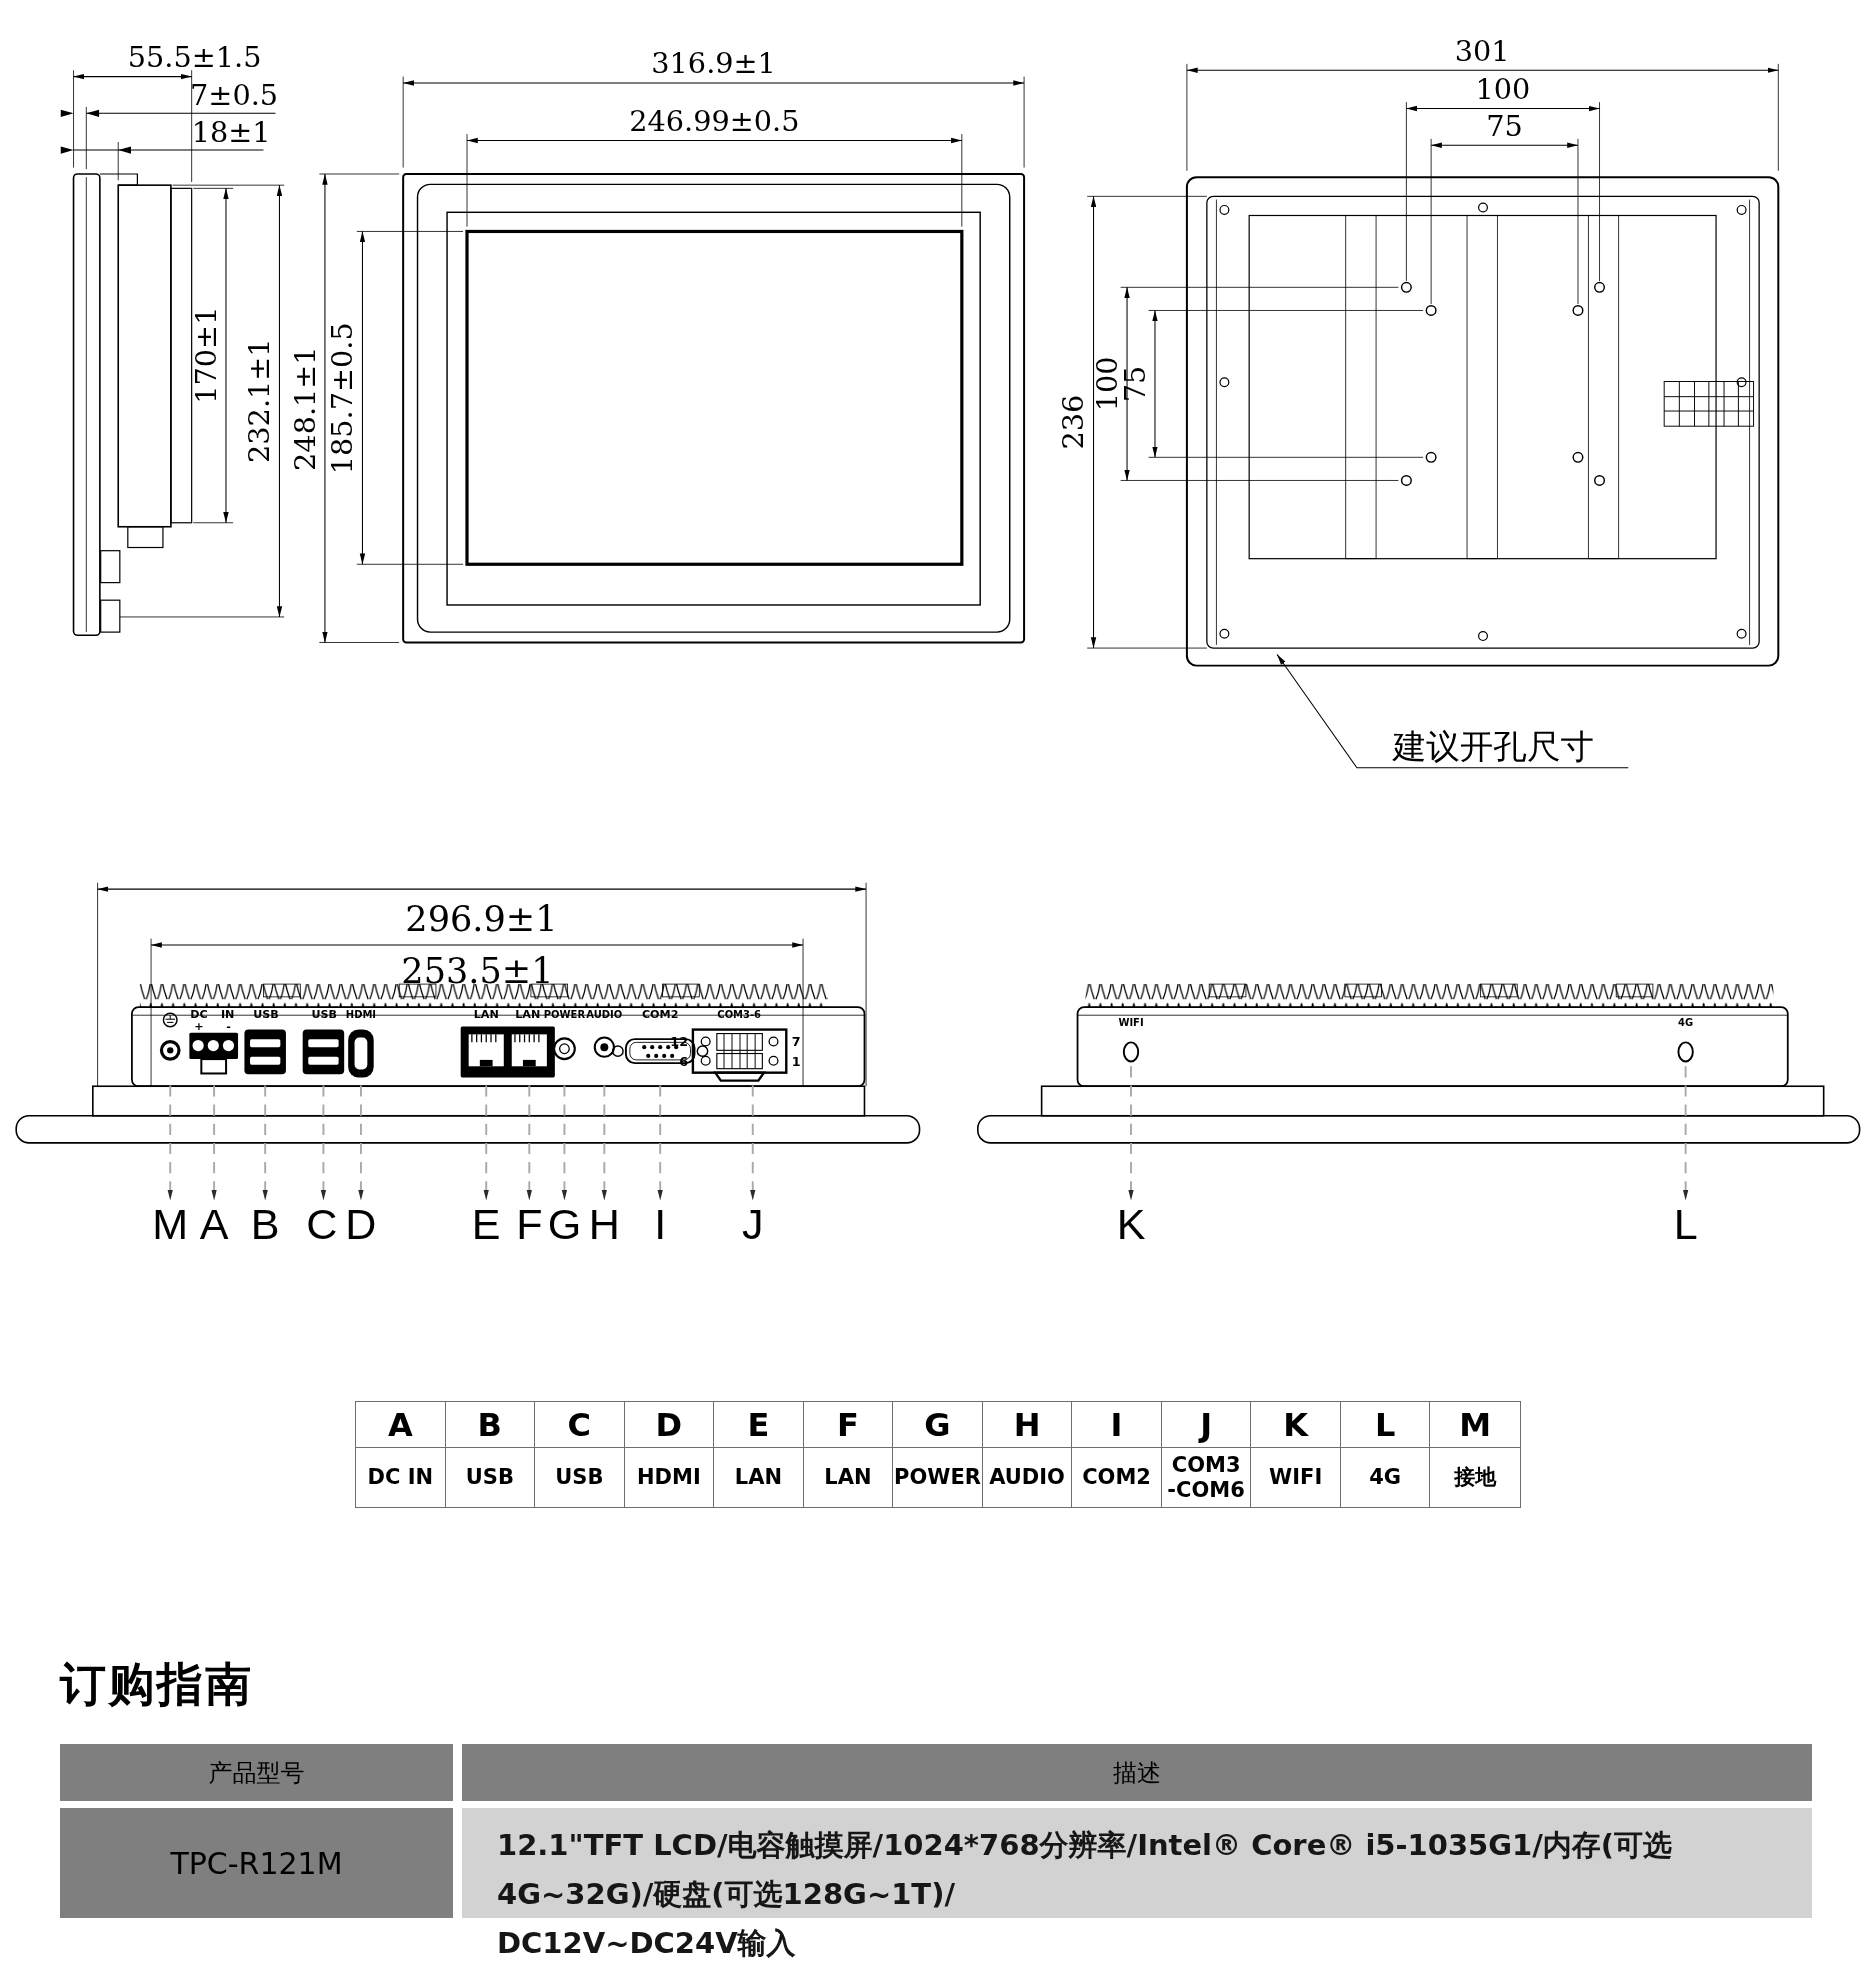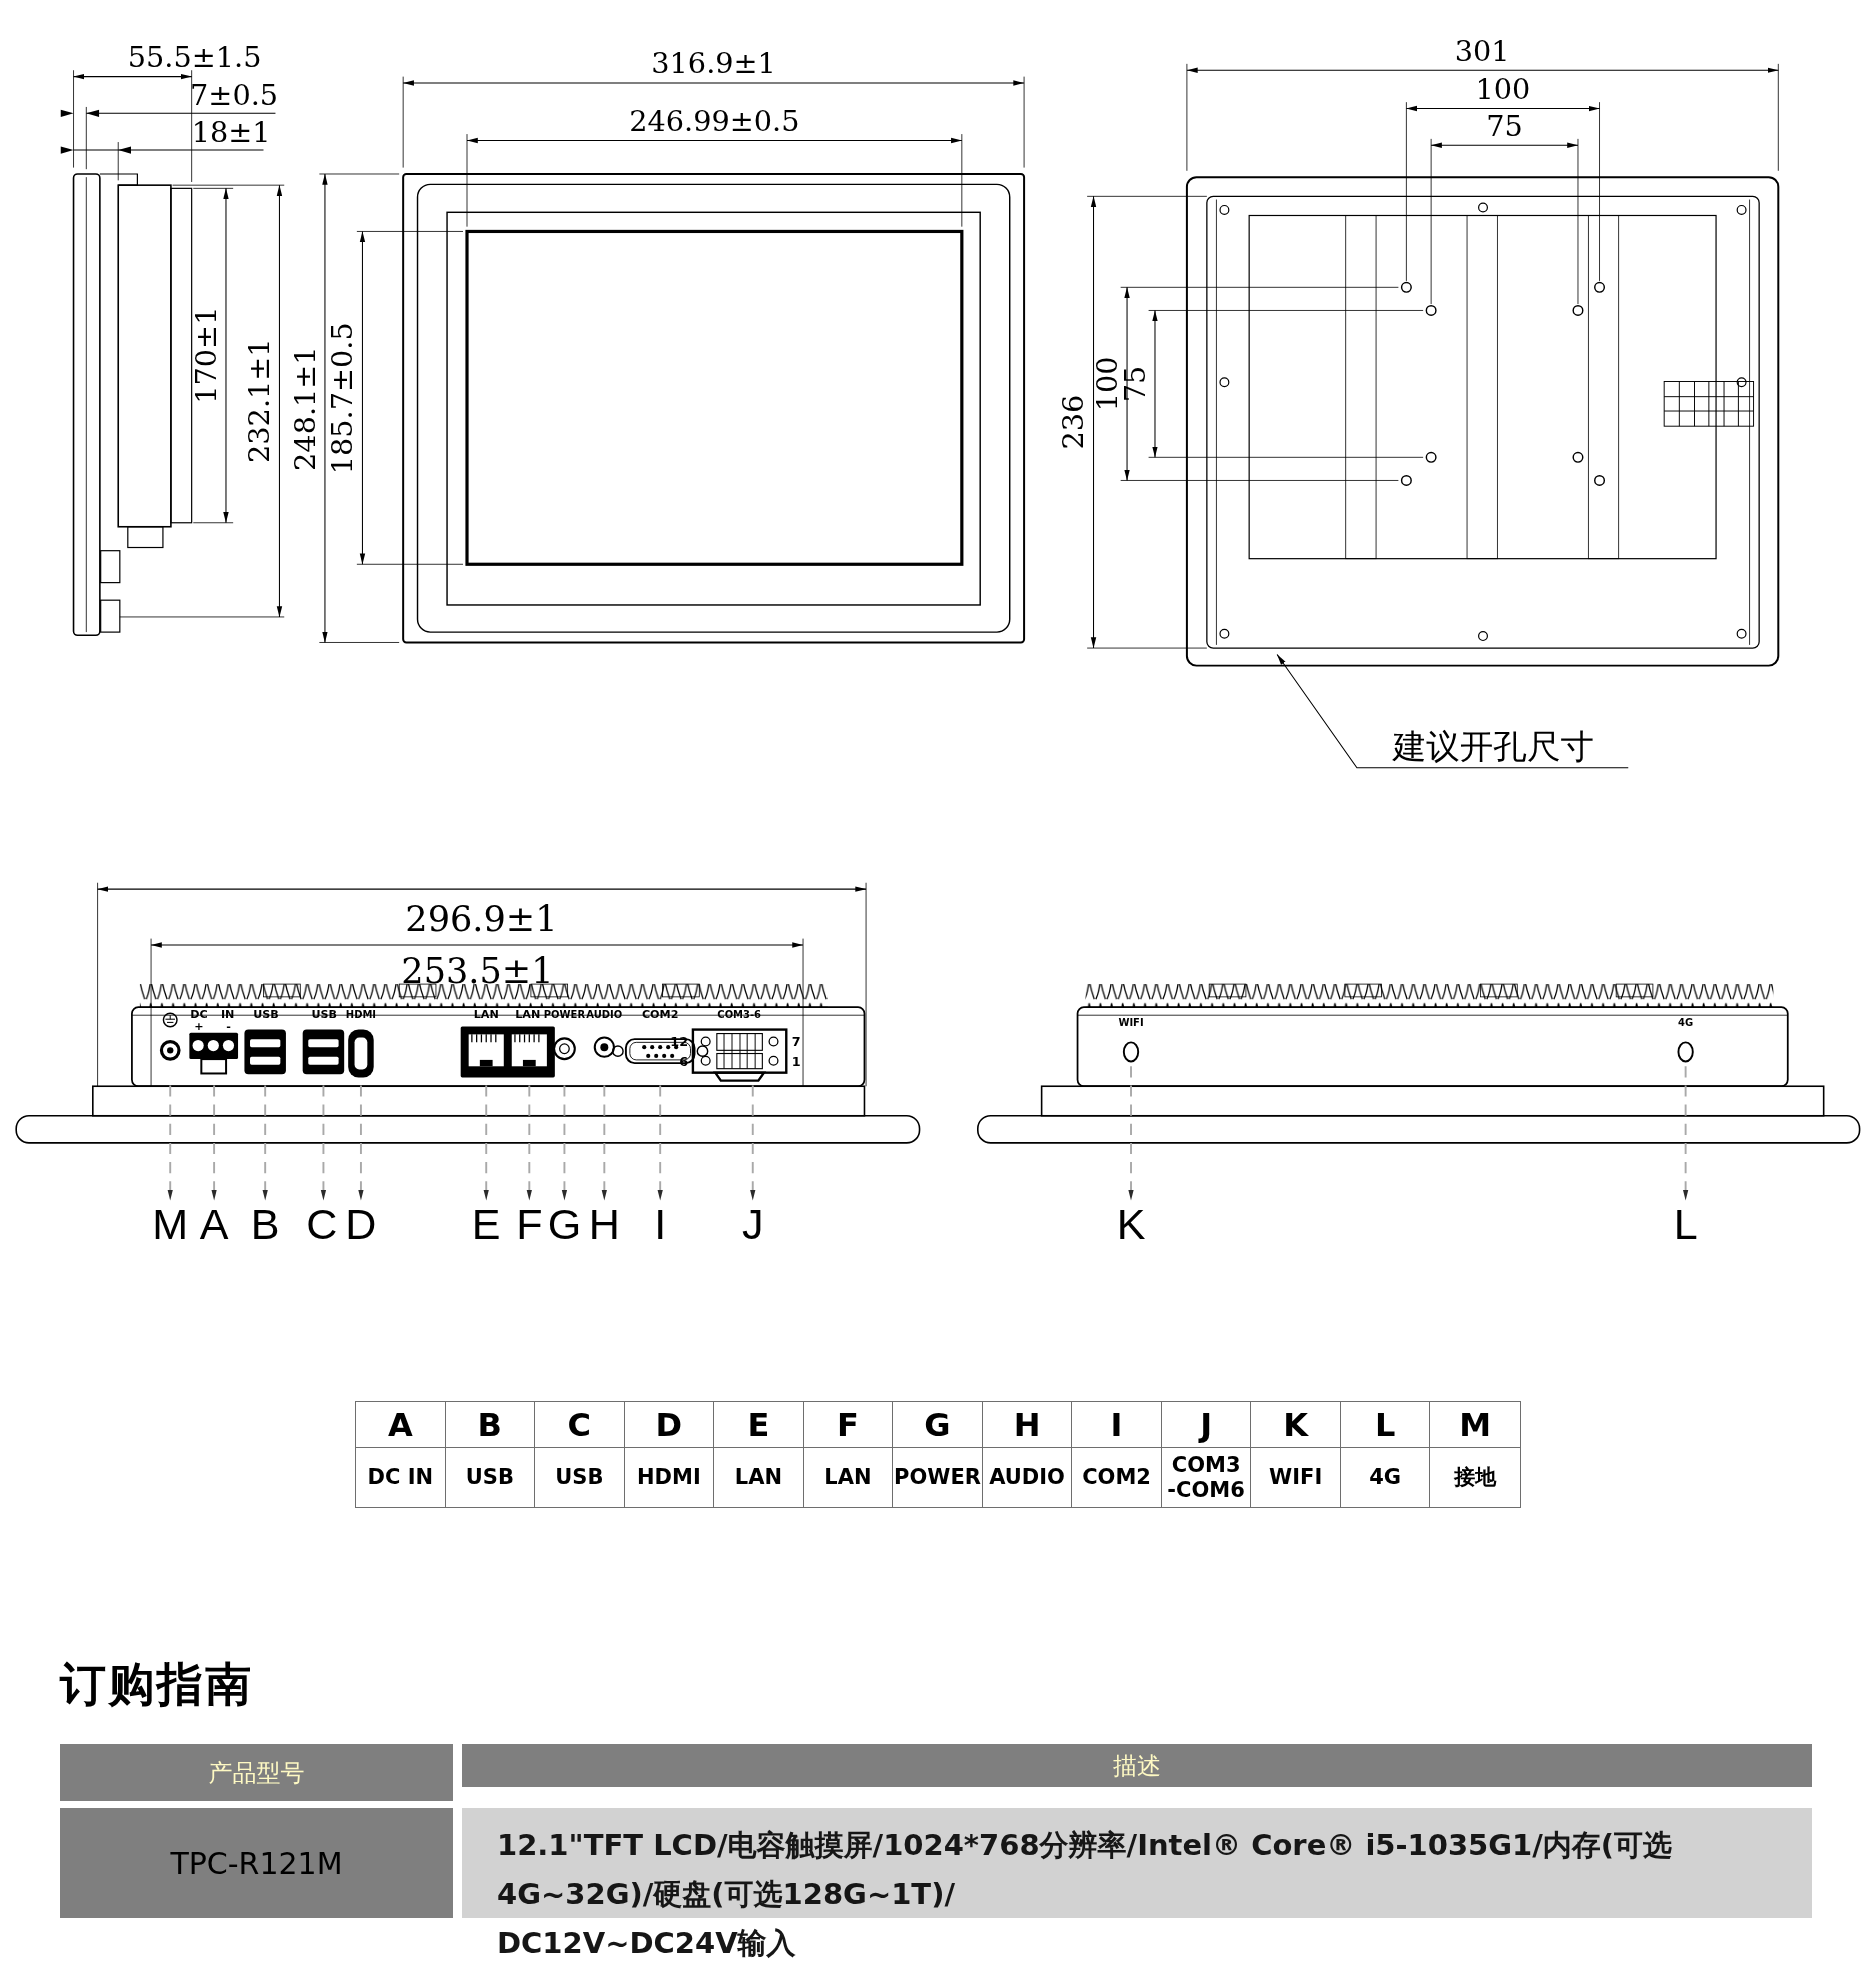--- a/index.html
+++ b/index.html
@@ -24,21 +24,21 @@
           grid-template-columns:repeat(13,1fr);border:1.6px solid #6e6e6e;background:#fff;}
   .legend .c{border-right:1.6px solid #6e6e6e;border-bottom:1.6px solid #6e6e6e;
              display:flex;align-items:center;justify-content:center;text-align:center;}
   .legend .c:nth-child(13n){border-right:none;}
   .legend .hk{height:45px;font-size:32px;font-weight:bold;}
   .legend .hv{height:59px;font-size:21px;font-weight:bold;white-space:pre-line;line-height:1.15;border-bottom:none;}
 
   
   .order-title{position:absolute;left:60px;top:1654px;font-size:46px;font-weight:bold;letter-spacing:2.4px;font-family:Liberation Mono, monospace;}
   .ocell{position:absolute;display:flex;align-items:center;justify-content:center;}
-  .ohead{background:#7f7f7f;color:#fef9c3;font-size:24px;}
+  .ohead{background:#7f7f7f;color:#000000;font-size:24px;}
   .omodel{background:#7f7f7f;color:#000000;font-size:30px;}
   .odesc{background:#d2d2d2;color:#161616;font-size:29px;font-weight:bold;
          justify-content:flex-start;align-items:flex-start;}
   .odesc .txt{padding:12.8px 24px 0 35px;white-space:pre-line;line-height:49px;}
 </style>
 </head>
 <body>
 
 <div class="page">
 
@@ -440,21 +440,21 @@
   <div class="c hv">COM3
 -COM6</div>
   <div class="c hv">WIFI</div>
   <div class="c hv">4G</div>
   <div class="c hv">接地</div>
 </div>
 
 <div class="order-title">订购指南</div>
 
 <div class="ocell ohead" style="left:60px;top:1744px;width:393px;height:57px;">产品型号</div>
-<div class="ocell ohead" style="left:462px;top:1744px;width:1350px;height:43px;">描述</div>
+<div class="ocell ohead" style="left:462px;top:1744px;width:1350px;height:57px;">描述</div>
 
 <div class="ocell omodel" style="left:60px;top:1808px;width:393px;height:110px;">TPC-R121M</div>
 <div class="ocell odesc" style="left:462px;top:1808px;width:1350px;height:110px;">
   <div class="txt">12.1"TFT LCD/电容触摸屏/1024*768分辨率/Intel® Core® i5-1035G1/内存(可选4G~32G)/硬盘(可选128G~1T)/
 DC12V~DC24V输入</div>
 </div>
 
 </div>
 
 

